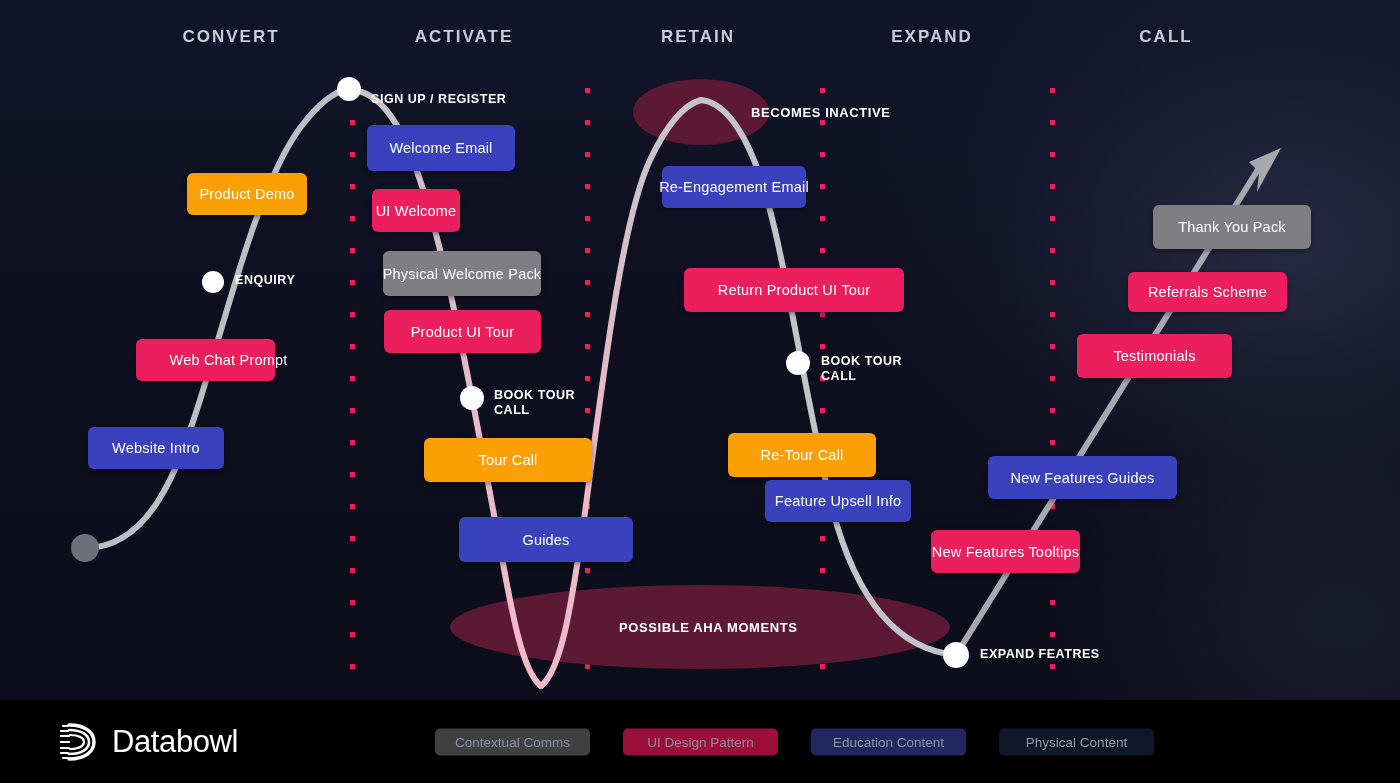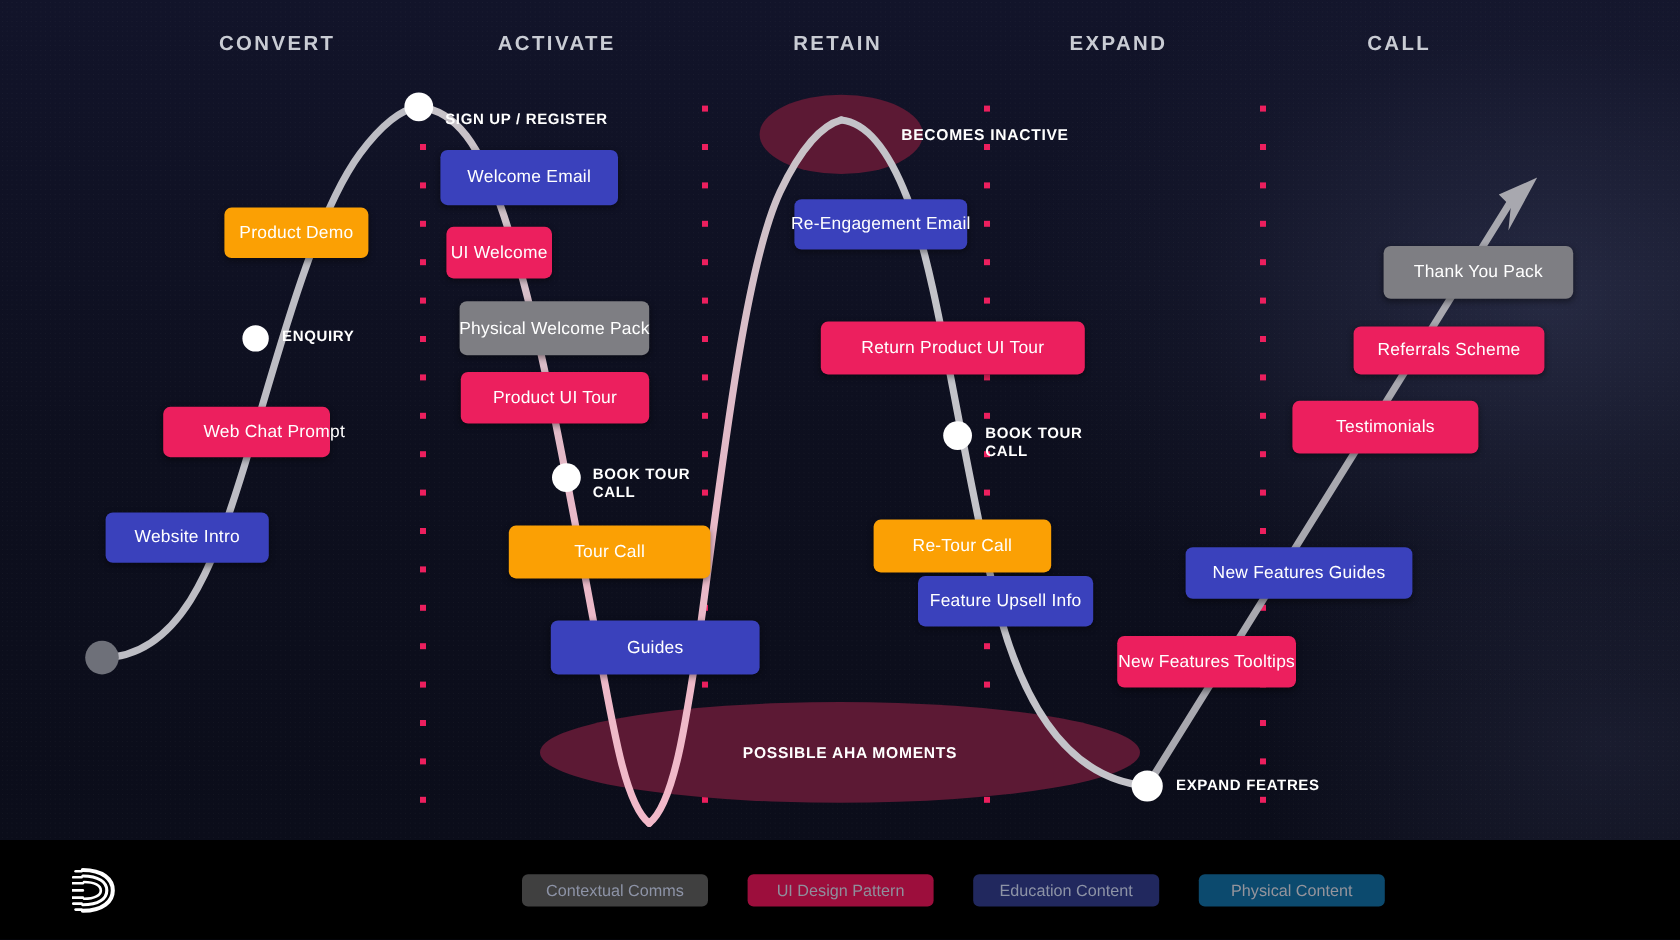--- a/index.html
+++ b/index.html
@@ -134,21 +134,21 @@
     height: 27px;
     border-radius: 5px;
     display: flex; align-items: center; justify-content: center;
     padding: 0 16px;
     font-size: 13.5px;
     white-space: nowrap;
   }
   .lg-amber { background: #404040; color: #8d93a6; min-width: 155px; }
   .lg-maroon{ background: #9c0e3c; color: #8f8f9c; min-width: 155px; }
   .lg-navy  { background: #21285e; color: #8d93a6; min-width: 155px; }
-  .lg-gray  { background: #0c4a6e; color: #94949c; min-width: 155px; text-align: right; }
+  .lg-gray  { background: #0f172a; color: #94949c; min-width: 155px; text-align: right; }
 </style>
 </head>
 <body>
 
 <div id="stage">
 
   <div id="canvas">
 
     <div id="phase-headers">
         <div class="phase-head" style="left: 231px;">CONVERT</div>
@@ -333,20 +333,21 @@
             <path d="M3 7 L8 7"></path>
             <path d="M1 12 L8 12"></path>
             <path d="M0 17 L9 17"></path>
             <path d="M0 23 L9 23"></path>
             <path d="M0 29 L9 29"></path>
             <path d="M1 34 L8 34"></path>
             <path d="M3 39 L8 39"></path>
           </g>
         </svg>
       </span>
+      <span class="logo-text">Databowl</span>
     </div>
     <div id="legend">
         <div class="legend-item lg-amber">Contextual Comms</div>
         <div class="legend-item lg-maroon">UI Design Pattern</div>
         <div class="legend-item lg-navy">Education Content</div>
         <div class="legend-item lg-gray">Physical Content</div>
       </div>
   </div>
 
 </div>

